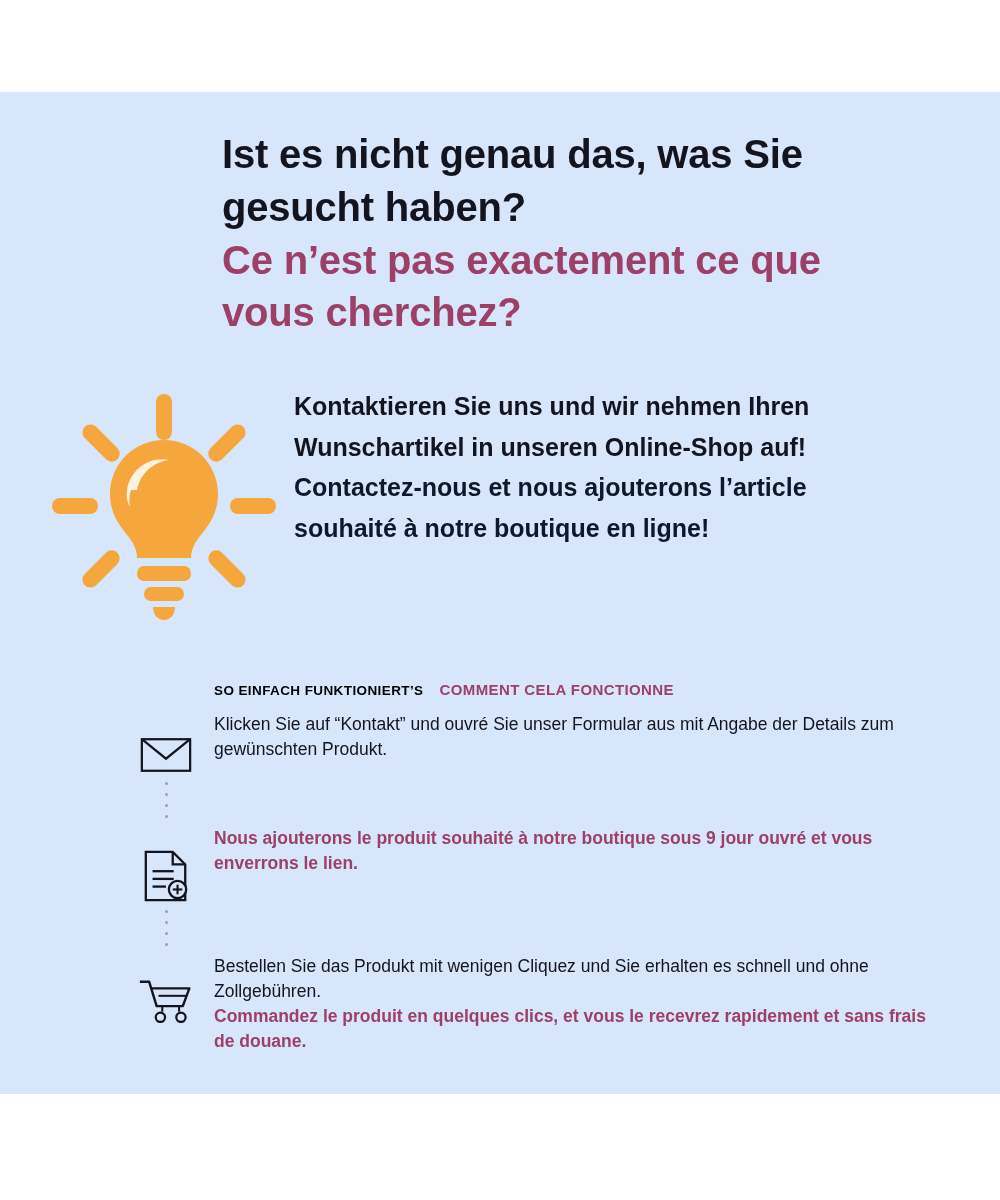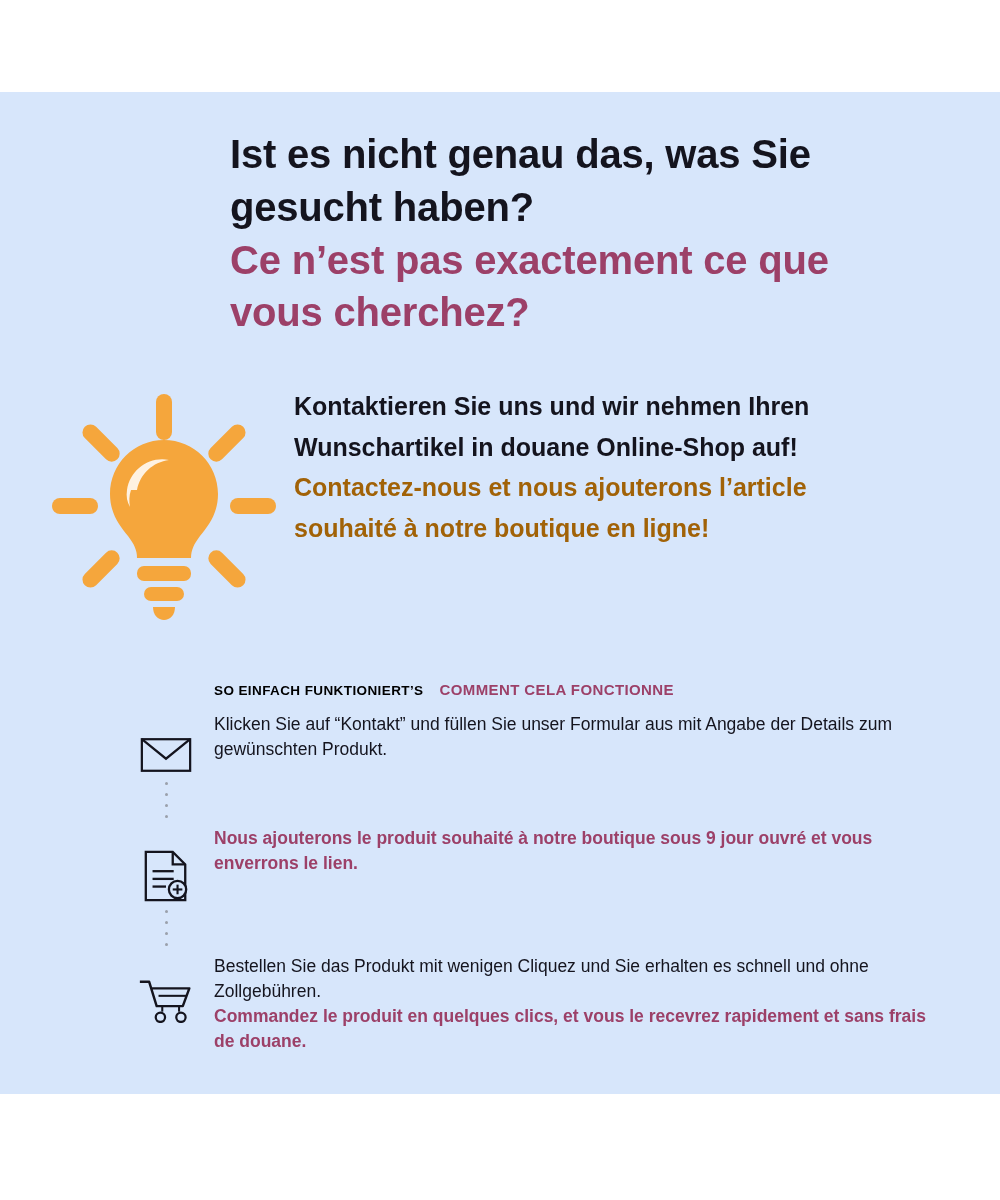--- a/index.html
+++ b/index.html
@@ -23,21 +23,21 @@
     left: 0;
     top: 92px;
     width: 1000px;
     height: 1002px;
     background: #d7e6fb;
   }
 
   
   .headline {
     position: absolute;
-    left: 230px;
+    left: 222px;
     top: 128px;
     width: 700px;
   }
   .headline .de {
     font-size: 40px;
     font-weight: bold;
     line-height: 1.32;
     color: #14141e;
     letter-spacing: -0.2px;
   }
@@ -66,21 +66,21 @@
   .subhead .de {
     font-size: 25px;
     font-weight: bold;
     line-height: 1.62;
     color: #14141e;
   }
   .subhead .fr {
     font-size: 25px;
     font-weight: bold;
     line-height: 1.62;
-    color: #a16207;
+    color: #0f172a;
   }
 
   
   .section-label {
     position: absolute;
     left: 214px;
     top: 681px;
     display: flex;
     align-items: baseline;
     gap: 16px;
@@ -183,40 +183,40 @@
         <path d="M101 112c3-16 16-28 32-30-20-4-39 10-42 30-1 6 0 12 3 17-1-6-1-11 1-17z" fill="#ffffff" opacity="0.85"></path>
 
         <rect x="101" y="188" width="54" height="15" rx="7"></rect>
         <rect x="108" y="209" width="40" height="14" rx="7"></rect>
         <path d="M117 229h22c0 8-5 13-11 13s-11-5-11-13z"></path>
       </g>
     </svg>
   </div>
 
   <div class="subhead">
-    <div class="de">Kontaktieren Sie uns und wir nehmen Ihren Wunschartikel in douane Online-Shop auf!</div>
+    <div class="de">Kontaktieren Sie uns und wir nehmen Ihren Wunschartikel in unseren Online-Shop auf!</div>
     <div class="fr">Contactez-nous et nous ajouterons l’article souhaité à notre boutique en ligne!</div>
   </div>
 
   <div class="section-label">
     <span class="de">SO EINFACH FUNKTIONIERT’S</span>
     <span class="fr">COMMENT CELA FONCTIONNE</span>
   </div>
 
   <div class="steps">
 
     <div class="step">
       <div class="step-icon">
         <svg viewBox="0 0 56 40" width="52" height="38" aria-hidden="true">
           <rect x="2" y="3" width="52" height="34" fill="none" stroke="#14141e" stroke-width="2.4"></rect>
           <path d="M2 3 L28 24 L54 3" fill="none" stroke="#14141e" stroke-width="2.4"></path>
         </svg>
       </div>
       <div class="step-text">
-        <div class="de">Klicken Sie auf “Kontakt” und füllen Sie unser Formular aus mit Angabe der Details zum gewünschten Produkt.</div>
+        <div class="de">Klicken Sie auf “Kontakt” und ouvré Sie unser Formular aus mit Angabe der Details zum gewünschten Produkt.</div>
       </div>
     </div>
 
     <div class="connector">
       <div class="dots">
         <i></i>
           <i></i>
           <i></i>
           <i></i>
       </div>

